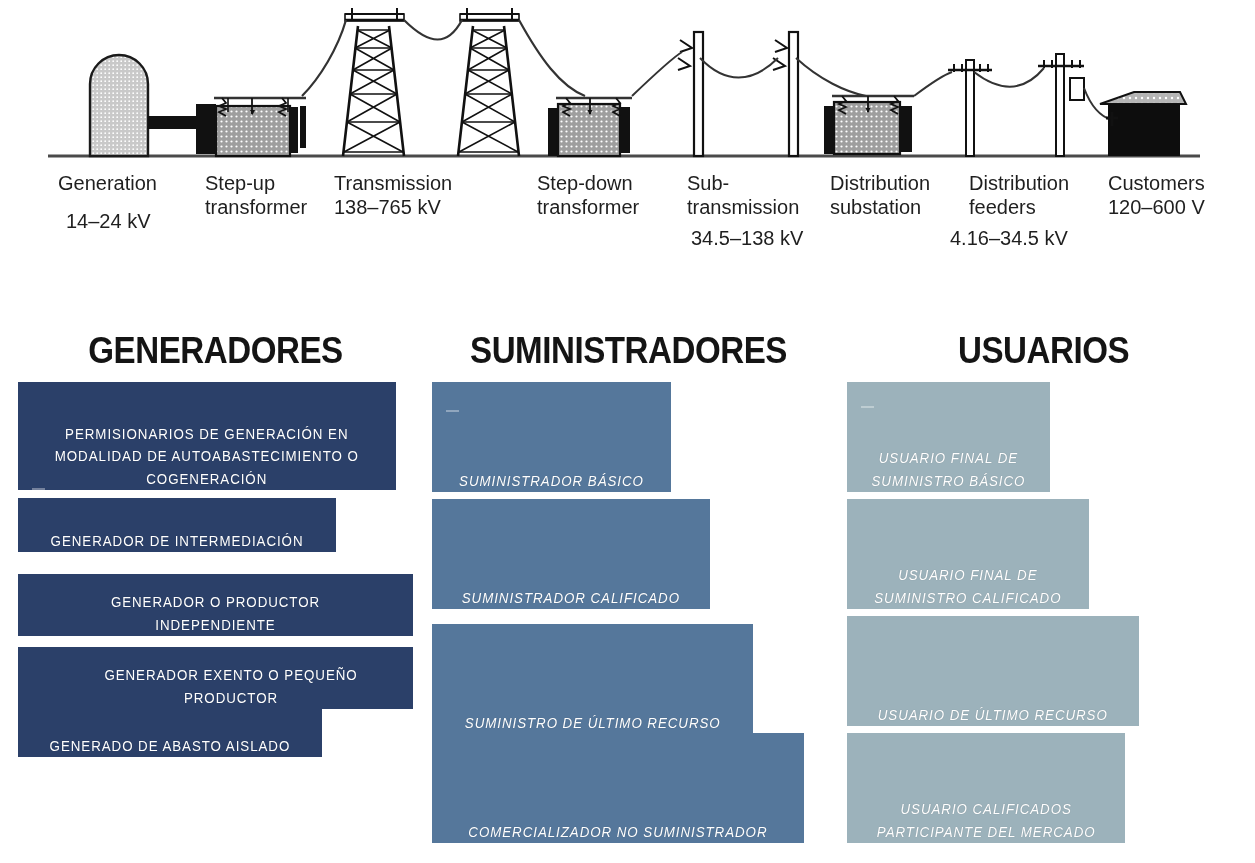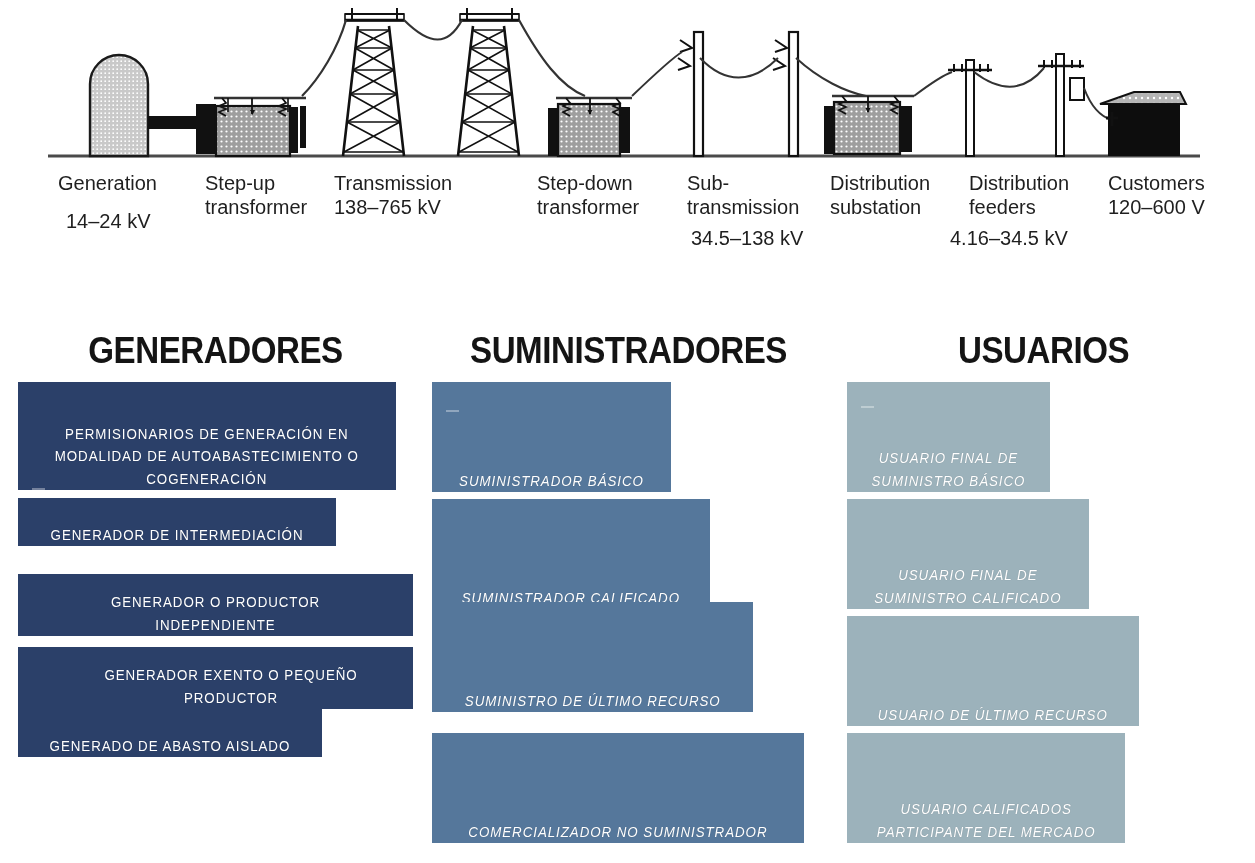--- a/index.html
+++ b/index.html
@@ -251,21 +251,21 @@
 
   <div class="col" id="col1">
     <div class="col-head">GENERADORES</div>
     <div class="boxes">
       <div class="node" style="top:0px;height:108px;">
         <span class="bullet-dash"></span>
         <span class="node-label">PERMISIONARIOS DE GENERACIÓN EN
 MODALIDAD DE AUTOABASTECIMIENTO O
 COGENERACIÓN</span>
       </div>
-      <div class="node" style="top:116px;height:48px;">
+      <div class="node" style="top:116px;height:54px;">
         <span class="node-label">GENERADOR DE INTERMEDIACIÓN</span>
       </div>
       <div class="node" style="top:192px;height:62px;">
         <span class="node-label">GENERADOR O PRODUCTOR INDEPENDIENTE</span>
       </div>
       <div class="node" style="top:265px;height:62px;padding-left:43px;">
         <span class="node-label">GENERADOR EXENTO O PEQUEÑO PRODUCTOR</span>
       </div>
       <div class="node" style="top:325px;height:50px;">
         <span class="node-label">GENERADO DE ABASTO AISLADO</span>
@@ -276,21 +276,21 @@
   <div class="col" id="col2">
     <div class="col-head">SUMINISTRADORES</div>
     <div class="boxes">
       <div class="node align-upper" style="top:0px;height:110px;padding-top:28px;">
         <span class="bullet-dash" style="top:28px;"></span>
         <span class="node-label">SUMINISTRADOR BÁSICO</span>
       </div>
       <div class="node align-upper" style="top:117px;height:110px;padding-top:40px;">
         <span class="node-label">SUMINISTRADOR CALIFICADO</span>
       </div>
-      <div class="node align-upper" style="top:220px;height:110px;padding-top:20px;">
+      <div class="node align-upper" style="top:242px;height:110px;padding-top:20px;">
         <span class="node-label">SUMINISTRO DE ÚLTIMO RECURSO</span>
       </div>
       <div class="node align-upper" style="top:351px;height:110px;padding-top:16px;">
         <span class="node-label">COMERCIALIZADOR NO SUMINISTRADOR</span>
       </div>
     </div>
   </div>
 
   <div class="col" id="col3">
     <div class="col-head">USUARIOS</div>

